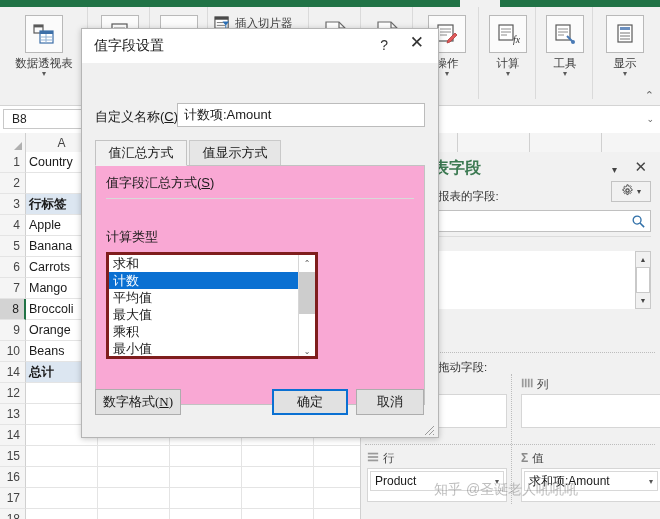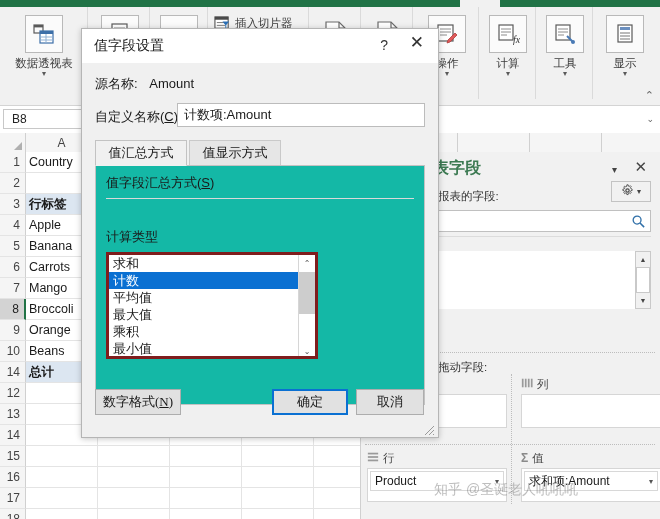--- a/index.html
+++ b/index.html
@@ -295,21 +295,21 @@
     border: 1px solid #c2c2c2;
     border-bottom: 1px solid #f0f0f0;
     z-index: 3;
   }
   .tab.inactive {
     background: #e6e6e6;
     border: 1px solid #c9c9c9;
   }
   .tabpanel {
     position: absolute; left: 13px; top: 102px; width: 330px; height: 240px;
-    background: #14b8a6;
+    background: #f9a8d4;
     border: 1px solid #c2c2c2;
     box-sizing: border-box;
   }
   .panel-heading {
     position: absolute; left: 10px; top: 8px;
     font-size: 13px; color: #1a1a1a;
   }
   .panel-rule {
     position: absolute; left: 10px; top: 32px; width: 308px; height: 1px;
     background: #d9d9d9;
@@ -849,24 +849,20 @@
   <div class="wm">知乎 @圣诞老人吼吼吼</div>
 
   <div class="dialog">
     <div class="dlg-titlebar">
       <div class="dlg-title">值字段设置</div>
       <div class="dlg-help">?</div>
       <div class="dlg-close">✕</div>
     </div>
 
     <div class="dlg-body">
-      <div class="dlg-srcname">
-        <span>源名称:</span>
-        <span style="margin-left:8px;">Amount</span>
-      </div>
 
       <div class="dlg-customlbl">
         <span>自定义名称(</span><span class="u">C</span><span>):</span>
       </div>
       <div class="dlg-custominput">计数项:Amount</div>
 
       <div class="tabstrip">
         <div class="tab active" style="left:0px;width:92px;">值汇总方式</div>
         <div class="tab inactive" style="left:94px;width:92px;">值显示方式</div>
       </div>

